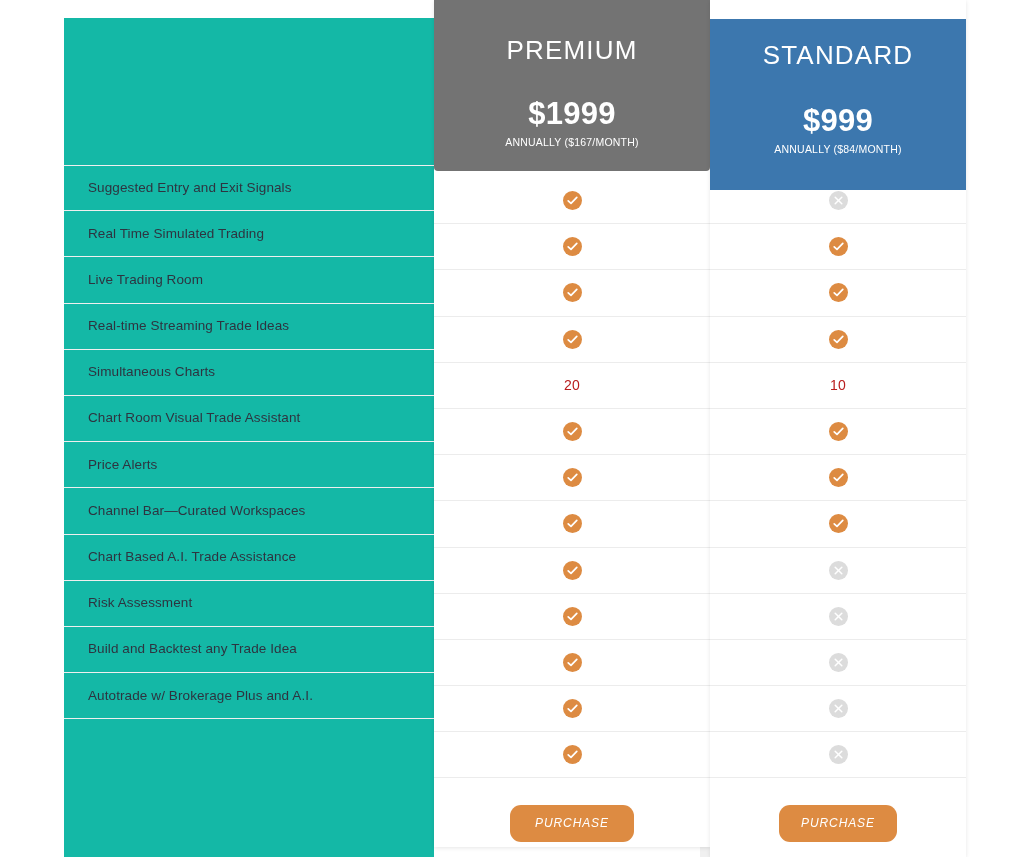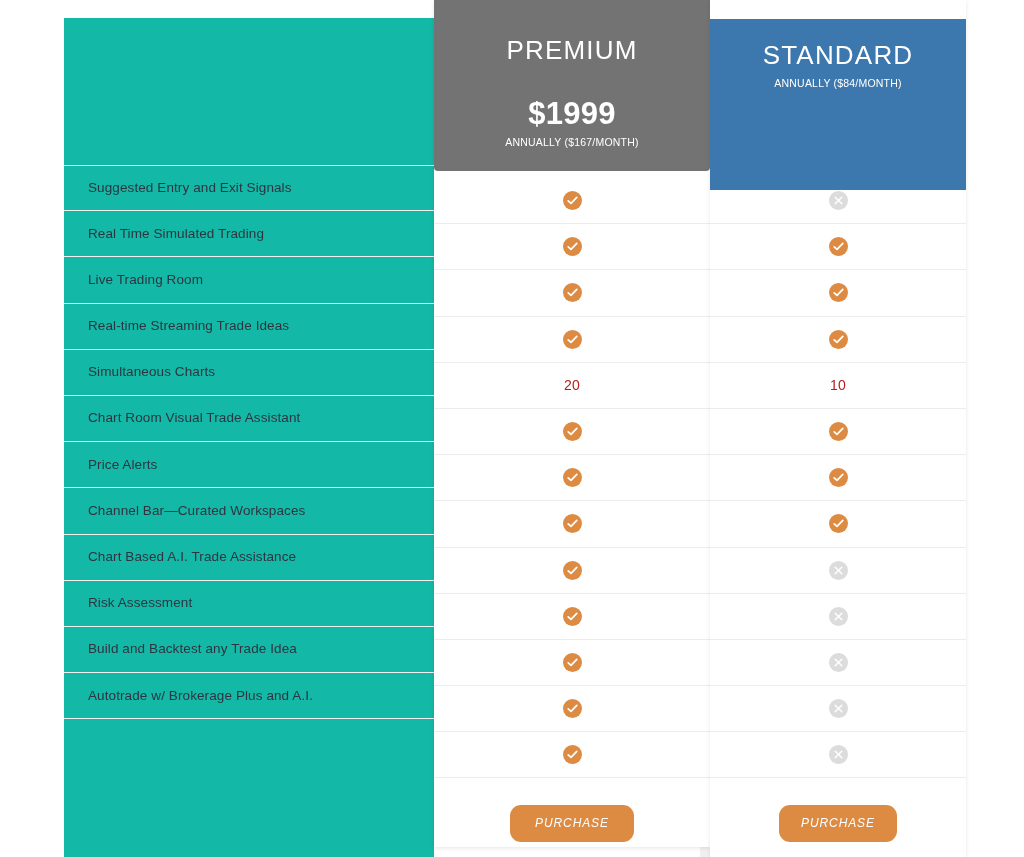--- a/index.html
+++ b/index.html
@@ -313,20 +313,21 @@
         </div>
       </div>
     <div class="cta-wrap">
       <button class="cta-btn" style="background: rgb(221, 139, 66);">PURCHASE</button>
     </div>
   </div>
 
   <div class="plan-col plan-standard">
     <div class="plan-head" style="background: rgb(60, 119, 174);">
       <div class="plan-name">STANDARD</div>
+      <div class="plan-price">$999</div>
       <div class="plan-period">ANNUALLY ($84/MONTH)</div>
     </div>
     <div class="cells" id="cells-standard">
         <div class="cell">
           <span class="ic ic-no" style="background: rgb(220, 220, 220);">
             <svg width="19" height="19" viewBox="0 0 19 19">
               <line x1="6.2" y1="6.2" x2="12.8" y2="12.8" stroke="#ffffff" stroke-width="1.5" stroke-linecap="round"></line>
               <line x1="12.8" y1="6.2" x2="6.2" y2="12.8" stroke="#ffffff" stroke-width="1.5" stroke-linecap="round"></line>
             </svg>
           </span>

